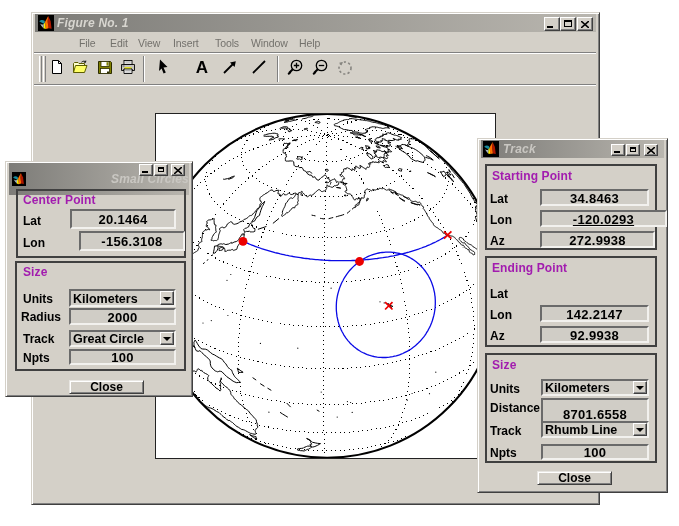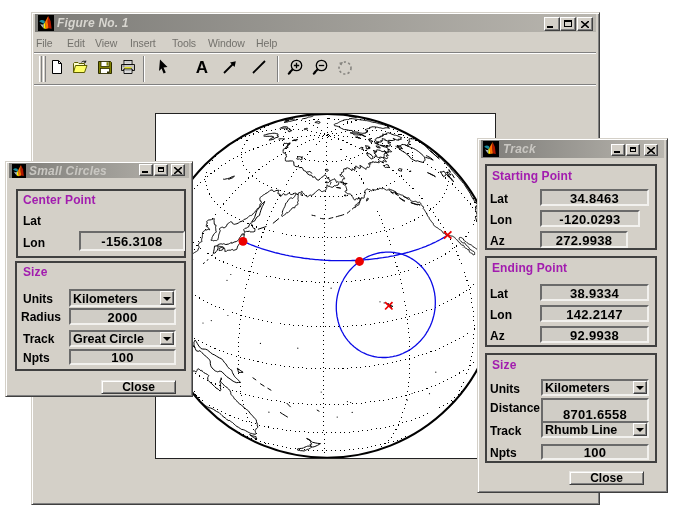--- a/index.html
+++ b/index.html
@@ -46,23 +46,23 @@
   border:1px solid; border-color:#fff #404040 #404040 #fff;
   box-shadow: inset -1px -1px 0 #808080;
   display:flex; align-items:center; justify-content:center;
 }
 .darr { width:0; height:0; border-left:4px solid transparent; border-right:4px solid transparent; border-top:4px solid #000; margin-top:1px; }
 .btn {
   position:absolute; background:#d4d0c8;
   border:1px solid; border-color:#e8e6e2 #404040 #404040 #e8e6e2;
   box-shadow: inset 1px 1px 0 #fff, inset -1px -1px 0 #808080;
   font-weight:bold; font-size:12px; color:#000;
-  display:flex; align-items:center; justify-content:center;margin-left:32px;
-}
-.menu { position:absolute; color:#73716c; font-size:10.5px; letter-spacing:-0.1px; }
+  display:flex; align-items:center; justify-content:center;
+}
+.menu { position:absolute; color:#73716c; font-size:10.5px; letter-spacing:-0.1px;margin-left:43px; }
 .sep-v { position:absolute; width:2px; border-left:1px solid #808080; border-right:1px solid #fff; }
 </style></head>
 <body>
 
 <div class="abs win" style="left:31px; top:12px; width:569px; height:493px;">
 
   <div class="tbar" style="top:1px; height:18px;">
     <div class="micon" style="width:16px;height:16px;margin-left:3px;"><svg width="16" height="16" viewBox="0 0 16 16">
 <rect width="16" height="16" fill="#000"></rect>
 <path d="M10.2 1.0 L12.6 6.0 L13.6 13.8 L10.6 13.2 L9.6 6.5 Z" fill="#b01800"></path>
@@ -190,21 +190,21 @@
         <path d="M447.7 235.0 L446.6 235.7 L445.5 236.5 L444.3 237.2 L443.2 237.9 L442.0 238.6 L440.8 239.3 L439.5 240.0 L438.3 240.6 L437.0 241.3 L435.7 242.0 L434.3 242.6 L433.0 243.2 L431.6 243.9 L430.3 244.5 L428.8 245.1 L427.4 245.7 L426.0 246.3 L424.5 246.9 L423.0 247.4 L421.5 248.0 L420.0 248.5 L418.5 249.1 L416.9 249.6 L415.4 250.1 L413.8 250.6 L412.2 251.1 L410.6 251.6 L408.9 252.1 L407.3 252.5 L405.6 253.0 L404.0 253.4 L402.3 253.8 L400.6 254.2 L398.8 254.6 L397.1 255.0 L395.4 255.4 L393.6 255.8 L391.8 256.1 L390.1 256.4 L388.3 256.8 L386.5 257.1 L384.7 257.4 L382.8 257.7 L381.0 257.9 L379.2 258.2 L377.3 258.5 L375.5 258.7 L373.6 258.9 L371.7 259.1 L369.8 259.3 L368.0 259.5 L366.1 259.7 L364.2 259.9 L362.2 260.0 L360.3 260.1 L358.4 260.3 L356.5 260.4 L354.6 260.5 L352.6 260.5 L350.7 260.6 L348.8 260.7 L346.8 260.7 L344.9 260.7 L342.9 260.7 L341.0 260.7 L339.1 260.7 L337.1 260.7 L335.2 260.7 L333.2 260.6 L331.3 260.6 L329.3 260.5 L327.4 260.4 L325.4 260.3 L323.5 260.2 L321.6 260.0 L319.6 259.9 L317.7 259.7 L315.8 259.6 L313.8 259.4 L311.9 259.2 L310.0 259.0 L308.1 258.7 L306.2 258.5 L304.3 258.3 L302.4 258.0 L300.5 257.7 L298.6 257.4 L296.8 257.1 L294.9 256.8 L293.1 256.5 L291.2 256.1 L289.4 255.8 L287.5 255.4 L285.7 255.1 L283.9 254.7 L282.1 254.3 L280.3 253.9 L278.6 253.4 L276.8 253.0 L275.0 252.6 L273.3 252.1 L271.6 251.6 L269.9 251.1 L268.2 250.6 L266.5 250.1 L264.8 249.6 L263.1 249.1 L261.5 248.6 L259.9 248.0 L258.2 247.4 L256.6 246.9 L255.1 246.3 L253.5 245.7 L251.9 245.1 L250.4 244.5 L248.9 243.9 L247.4 243.2 L245.9 242.6 L244.4 241.9 L243.0 241.3" fill="none" stroke="#0a0ae6" stroke-width="1.3"></path>
         <path d="M444.0 231.3 L451.4 238.7 M444.0 238.7 L451.4 231.3" stroke="#ec0000" stroke-width="1.75" fill="none"></path>
         <path d="M385.1 302.1 L392.5 309.5 M385.1 309.5 L392.5 302.1" stroke="#ec0000" stroke-width="1.75" fill="none"></path>
         <circle cx="243.0" cy="241.3" r="4.4" fill="#ec0000"></circle>
         <circle cx="359.5" cy="261.5" r="4.4" fill="#ec0000"></circle>
       </svg>
   </div>
 </div>
 
 <div class="abs win" style="left:5px; top:161px; width:188px; height:236px;">
-  <div class="tbar" style="top:1px; height:15px;">
+  <div class="tbar" style="top:1px; height:32px;justify-content:space-between;">
     <div class="micon" style="width:14px;height:14px;margin-left:3px;"><svg width="14" height="14" viewBox="0 0 16 16">
 <rect width="14" height="14" fill="#000"></rect>
 <path d="M10.2 1.0 L12.6 6.0 L13.6 13.8 L10.6 13.2 L9.6 6.5 Z" fill="#b01800"></path>
 <path d="M10.2 1.0 L9.6 6.5 L10.6 13.2 L7.8 13.9 L7.0 7.0 Z" fill="#ff7000"></path>
 <path d="M7.0 7.0 L7.8 13.9 L5.4 13.2 L5.9 8.8 Z" fill="#ffee00"></path>
 <path d="M1.2 6.2 C2.6 4.8 4.8 4.4 6.3 5.6 L7.0 7.0 L5.9 8.8 L3.8 7.8 C2.8 7.3 1.9 6.7 1.2 6.2 Z" fill="#1a8d9e"></path>
 <path d="M2.0 8.6 C3.0 9.6 4.4 9.7 5.4 9.2 L5.9 8.8 L5.4 13.2 C4.0 11.8 2.8 10.2 2.0 8.6 Z" fill="#a8b6be"></path>
 </svg></div>
     <div class="ttl" style="margin-left:3px; color:#c9c7c2;">Small Circles</div>
   </div>
@@ -220,20 +220,21 @@
     </div>
   <div class="wbtn" style="left:165px; top:2px; width:14px; height:12px;">
       <svg width="8" height="7" viewBox="0 0 8 7">
         <path d="M0 0 L8 7 M8 0 L0 7" stroke="#000" stroke-width="1.6"></path>
       </svg>
     </div>
 
   <div class="frame" style="left:10px; top:27px; width:170px; height:69px;"></div>
   <div class="flabel" style="left:17px; top:31px;">Center Point</div>
   <div class="rowlbl" style="left:17px; top:52px;">Lat</div>
+  <div class="field" style="left:64px; top:47px; width:106px; height:20px;">20.1464</div>
   <div class="rowlbl" style="left:17px; top:74px;">Lon</div>
   <div class="field" style="left:64px; top:69px; width:106px; height:20px;margin-left:9px;">-156.3108</div>
 
   <div class="frame" style="left:9px; top:99px; width:171px; height:110px;"></div>
   <div class="flabel" style="left:17px; top:103px;">Size</div>
   <div class="rowlbl" style="left:17px; top:130px;">Units</div>
   <div class="combo" style="left:63px; top:127px; width:107px; height:18px;">
       <span class="ctext">Kilometers</span>
       <div class="dbtn">
         <div class="darr"></div>
@@ -280,28 +281,27 @@
       <svg width="8" height="7" viewBox="0 0 8 7">
         <path d="M0 0 L8 7 M8 0 L0 7" stroke="#000" stroke-width="1.6"></path>
       </svg>
     </div>
 
   <div class="frame" style="left:7px; top:25px; width:172px; height:86px;"></div>
   <div class="flabel" style="left:14px; top:30px;">Starting Point</div>
   <div class="rowlbl" style="left:12px; top:53px;">Lat</div>
   <div class="field" style="left:62px; top:50px; width:109px; height:17px;">34.8463</div>
   <div class="rowlbl" style="left:12px; top:74px;">Lon</div>
-  <div class="field" style="left:62px; top:71px; width:100px; height:17px;">-120.0293</div>
+  <div class="field" style="left:62px; top:71px; width:127px; height:17px;text-decoration:underline;">-120.0293</div>
   <div class="rowlbl" style="left:12px; top:95px;">Az</div>
-  <div class="field" style="left:62px; top:92px; width:88px; height:17px;">272.9938</div>
+  <div class="field" style="left:62px; top:92px; width:115px; height:17px;">272.9938</div>
 
   <div class="frame" style="left:7px; top:117px; width:172px; height:91px;"></div>
   <div class="flabel" style="left:14px; top:122px;">Ending Point</div>
   <div class="rowlbl" style="left:12px; top:148px;">Lat</div>
-  <div class="field" style="left:62px; top:145px; width:109px; height:17px;">38.9334</div>
   <div class="rowlbl" style="left:12px; top:169px;">Lon</div>
   <div class="field" style="left:62px; top:166px; width:109px; height:17px;">142.2147</div>
   <div class="rowlbl" style="left:12px; top:190px;">Az</div>
   <div class="field" style="left:62px; top:187px; width:109px; height:17px;">92.9938</div>
 
   <div class="frame" style="left:7px; top:214px; width:172px; height:110px;"></div>
   <div class="flabel" style="left:14px; top:219px;">Size</div>
   <div class="rowlbl" style="left:12px; top:243px;">Units</div>
   <div class="combo" style="left:63px; top:240px; width:108px; height:17px;">
       <span class="ctext">Kilometers</span>

